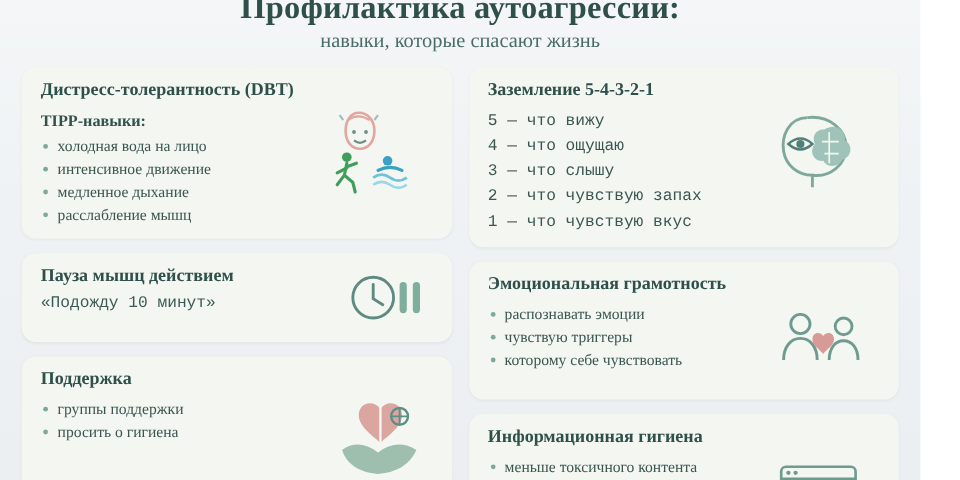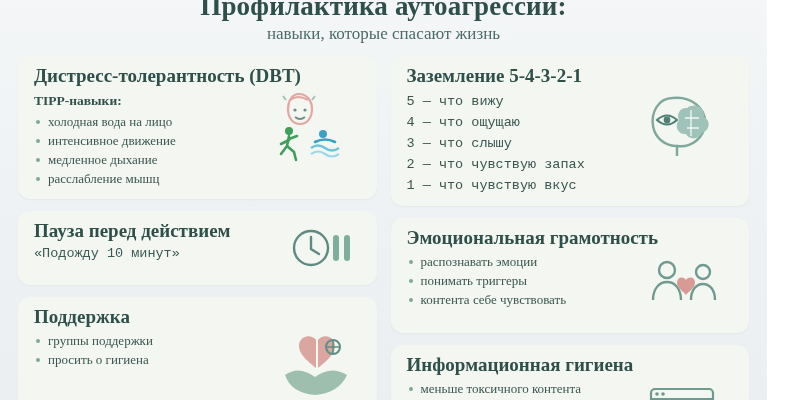--- a/index.html
+++ b/index.html
@@ -66,21 +66,21 @@
     background: #f3f6f1;
     border-radius: 12px;
     padding: 10px 14px 10px 16px;
     position: relative;
     box-sizing: border-box;
     box-shadow: 0 1px 2px rgba(60,80,75,0.06);
     min-height: 0;
   }
   .card-head {
     font-family: "Liberation Serif", serif;
-    font-size: 19px;
+    font-size: 15px;
     font-weight: bold;
     color: #2f4f4a;
     margin-bottom: 6px;
     line-height: 19px;
   }
   .card-sub {
     font-size: 13.5px;
     font-weight: bold;
     color: #33514c;
     margin: 2px 0 4px 0;
@@ -196,21 +196,21 @@
                 <path d="M0 26 q7 -5 14 0 q7 5 14 0" stroke="#9ad7ea" stroke-width="2.2" fill="none"></path>
               </g>
             </svg>
           </div>
         </div>
       </div>
 
       <div class="card">
         <div class="card-body-wrap">
           <div class="card-text">
-            <div class="card-head">Пауза перед действием</div>
+            <div class="card-head">Пауза мышц действием</div>
             <div class="card-quote">«Подожду 10 минут»</div>
           </div>
           <div class="card-art small">
             <svg width="78" height="54" viewBox="0 0 78 54">
               <circle cx="26" cy="27" r="17" fill="none" stroke="#5f8a82" stroke-width="2.4"></circle>
               <path d="M26 16 v12 l8 5" fill="none" stroke="#5f8a82" stroke-width="2.4" stroke-linecap="round"></path>
               <rect x="48" y="14" width="6" height="26" rx="3" fill="#7fae9f"></rect>
               <rect x="59" y="14" width="6" height="26" rx="3" fill="#7fae9f"></rect>
             </svg>
           </div>
@@ -266,22 +266,22 @@
           </div>
         </div>
       </div>
 
       <div class="card">
         <div class="card-head">Эмоциональная грамотность</div>
         <div class="card-body-wrap">
           <div class="card-text">
             <ul class="bullets">
               <li>распознавать эмоции</li>
-              <li>понимать триггеры</li>
-              <li>контента себе чувствовать</li>
+              <li>чувствую триггеры</li>
+              <li>которому себе чувствовать</li>
             </ul>
           </div>
           <div class="card-art">
             <svg width="92" height="64" viewBox="0 0 92 64">
               <circle cx="24" cy="14" r="8" fill="none" stroke="#6f9a90" stroke-width="2.4"></circle>
               <path d="M10 44 c0 -11 6 -18 14 -18 c8 0 14 7 14 18" fill="none" stroke="#6f9a90" stroke-width="2.4"></path>
               <circle cx="60" cy="16" r="7" fill="none" stroke="#6f9a90" stroke-width="2.4"></circle>
               <path d="M48 44 c0 -10 5 -16 12 -16 c7 0 12 6 12 16" fill="none" stroke="#6f9a90" stroke-width="2.4"></path>
               <path d="M43 24 c-3 -4 -9 -3 -9 3 c0 5 7 9 9 12 c2 -3 9 -7 9 -12 c0 -6 -6 -7 -9 -3 Z" fill="#d79a95"></path>
             </svg>

